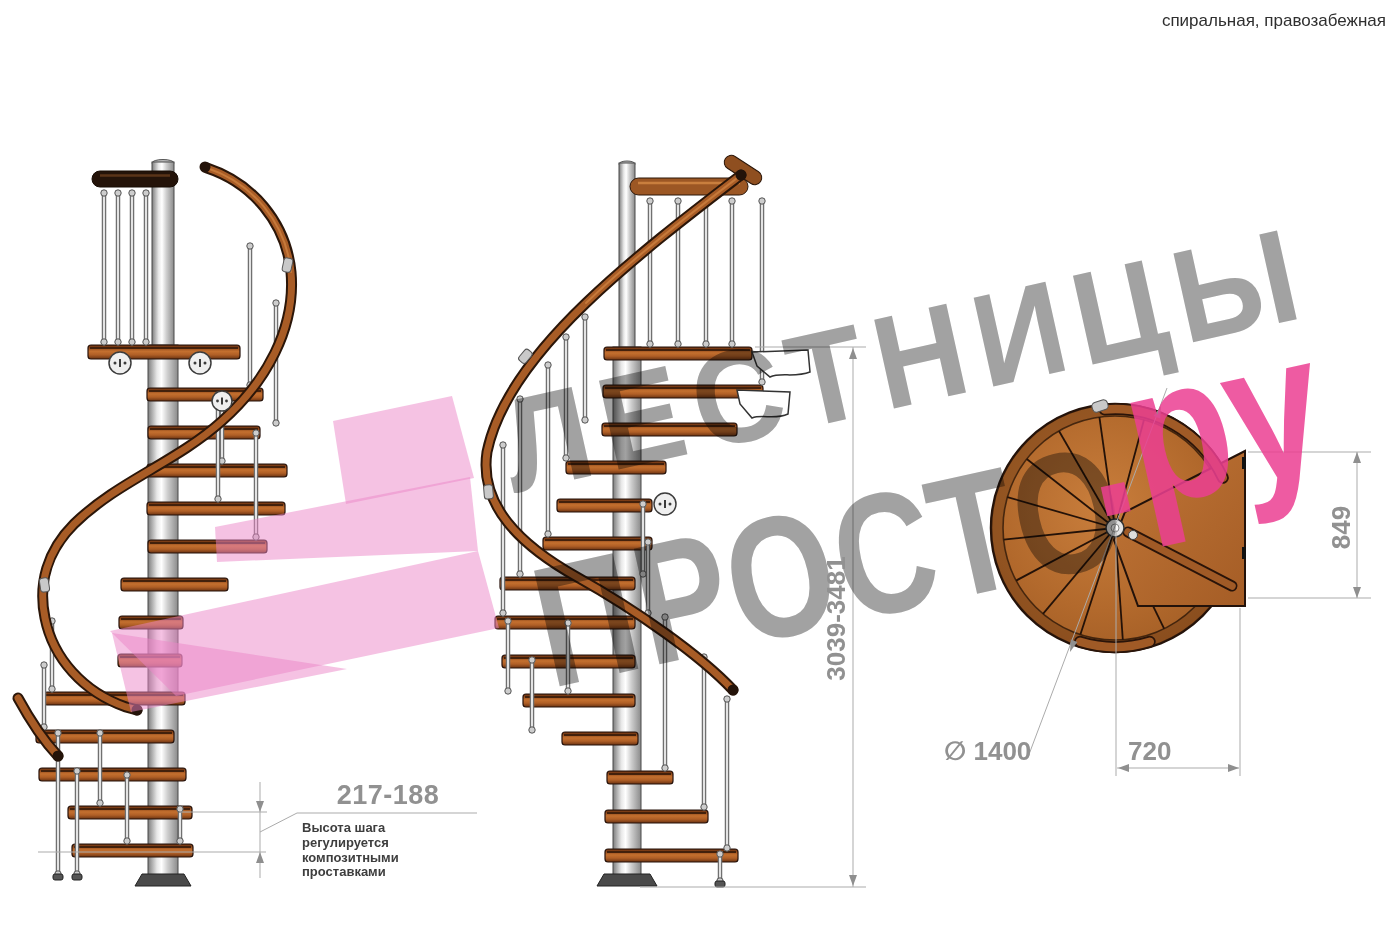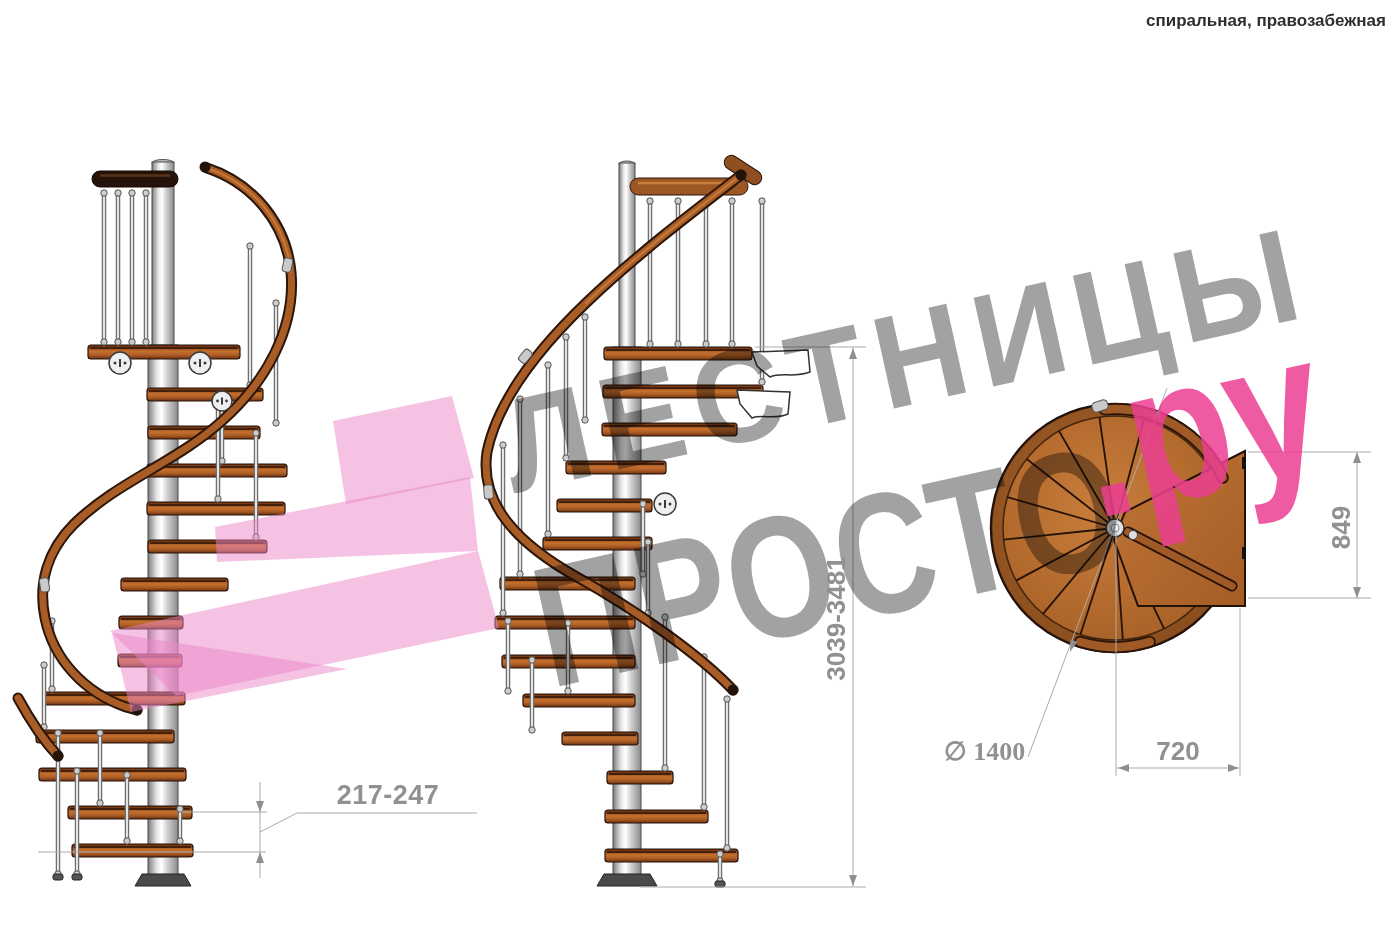--- a/index.html
+++ b/index.html
@@ -16,24 +16,24 @@
        color:#ec3f92;opacity:.85;mix-blend-mode:normal;
        transform:rotate(-12.5deg) scaleX(.85);}
   .dim{position:absolute;color:#919191;font-weight:700;pointer-events:none;}
   #dim-step{left:297px;top:780px;width:182px;text-align:center;font-size:27px;letter-spacing:.5px;}
   #dim-note{left:302px;top:821px;width:160px;font-size:13px;line-height:14.8px;
             color:#3e3e3e;font-weight:700;}
   #dim-total{left:755px;top:603px;width:162px;text-align:center;font-size:26px;
              transform:rotate(-90deg);}
   #dim-849{left:1281px;top:512px;width:120px;text-align:center;font-size:26px;
            transform:rotate(-90deg);}
-  #dim-720{left:1128px;top:736px;width:100px;text-align:center;font-size:26px;}
-  #dim-diam{left:944px;top:736px;width:140px;font-size:26px;font-family:Liberation Serif, serif;}
+  #dim-720{left:1128px;top:736px;width:100px;text-align:left;font-size:26px;}
+  #dim-diam{left:944px;top:736px;width:140px;font-size:26px;}
   #header{position:absolute;right:14px;top:10px;text-align:right;color:#2f2f2f;
-          font-size:17px;line-height:22px;font-weight:700;pointer-events:none;}
+          font-size:17px;line-height:22px;font-weight:400;pointer-events:none;}
 </style>
 </head>
 <body>
 
 <div id="stage">
 
 <svg id="art" width="1400" height="941" viewBox="0 0 1400 941">
   <defs>
     <linearGradient id="wood" x1="0" y1="0" x2="0" y2="1">
       <stop offset="0" stop-color="#5f2d10"></stop>
@@ -427,21 +427,27 @@
 
 <svg id="arrow" width="1400" height="941" viewBox="0 0 1400 941">
   <g fill="#ec86c8" fill-opacity="0.5" stroke="none">
     <polygon points="333,421 452,396 474,478 346,504"></polygon>
     <polygon points="215,527 470,477 478,551 217,562"></polygon>
     <polygon points="110,631 478,551 499,628 176,696"></polygon>
     <polygon points="112,633 131,712 347,669"></polygon>
   </g>
 </svg>
 
-<div id="dim-step" class="dim">217-247</div>
+<div id="dim-step" class="dim">217-188</div>
+<div id="dim-note" class="dim">
+  <div>Высота шага</div>
+  <div>регулируется</div>
+  <div>композитными</div>
+  <div>проставками</div>
+</div>
 <div id="dim-total" class="dim">3039-3481</div>
 <div id="dim-849" class="dim">849</div>
 <div id="dim-720" class="dim">720</div>
 <div id="dim-diam" class="dim">∅ 1400</div>
 
 <div id="header">
   <div>спиральная, правозабежная</div>
 </div>
 
 </div>

